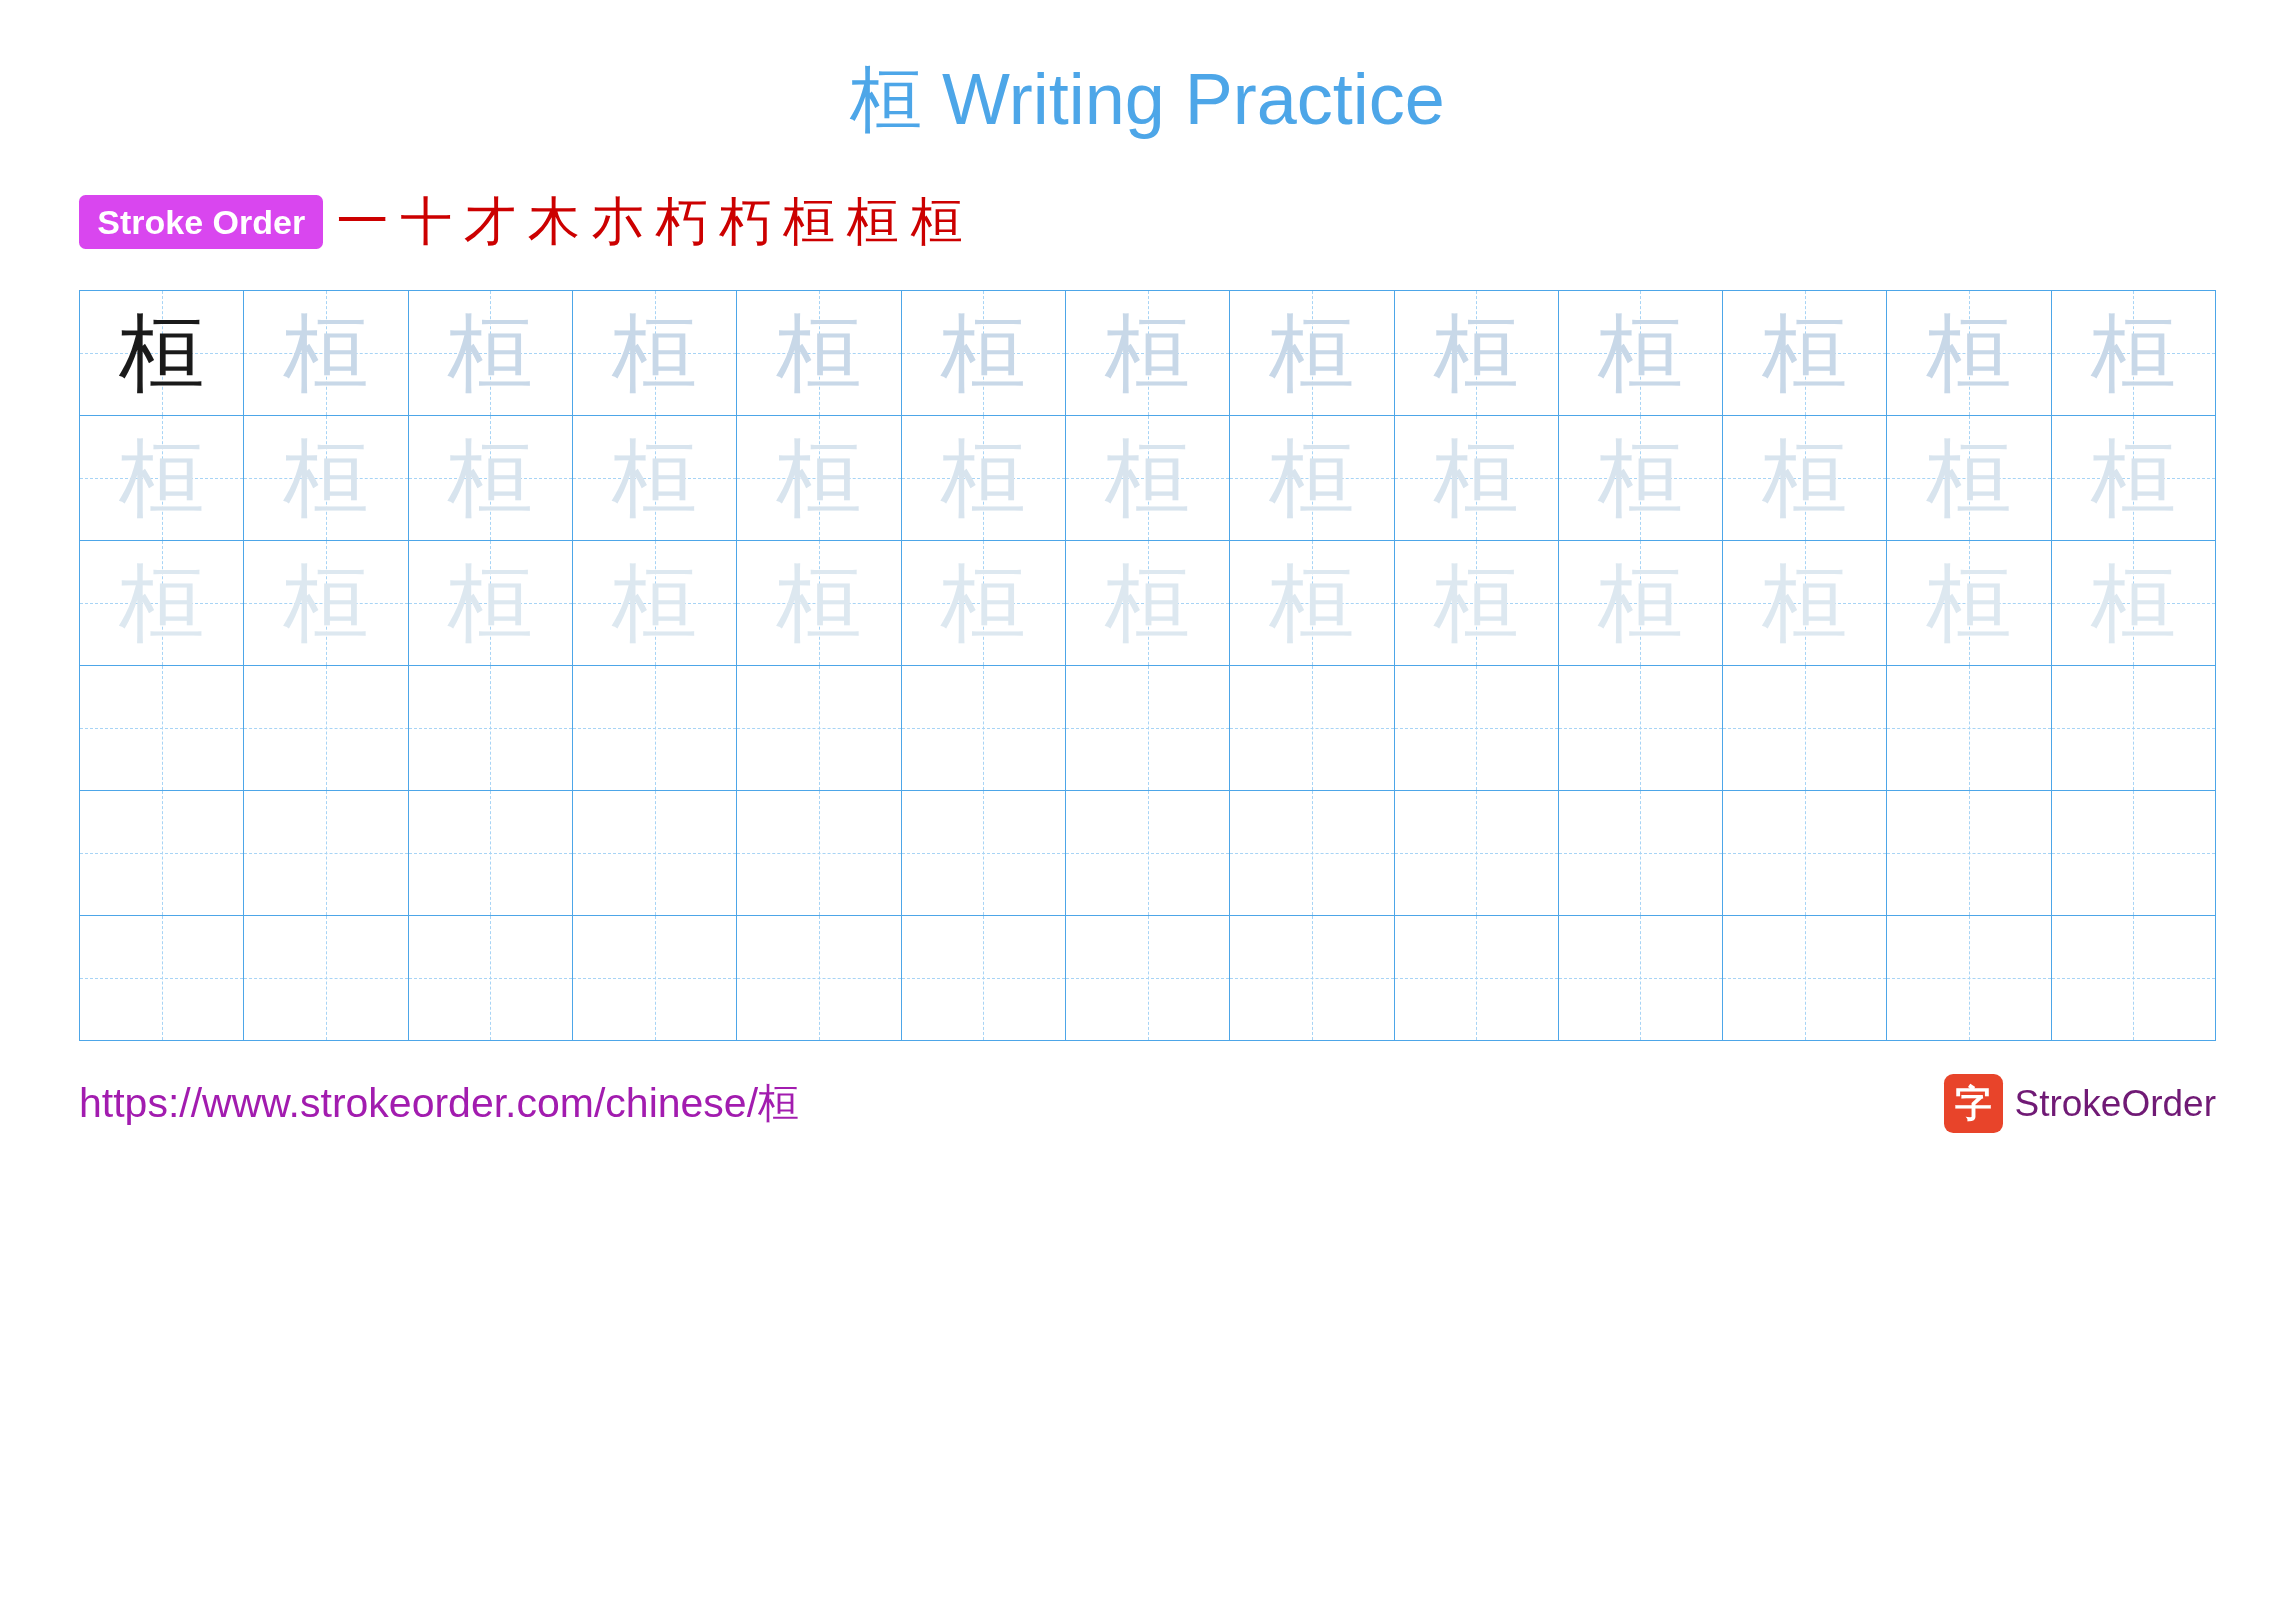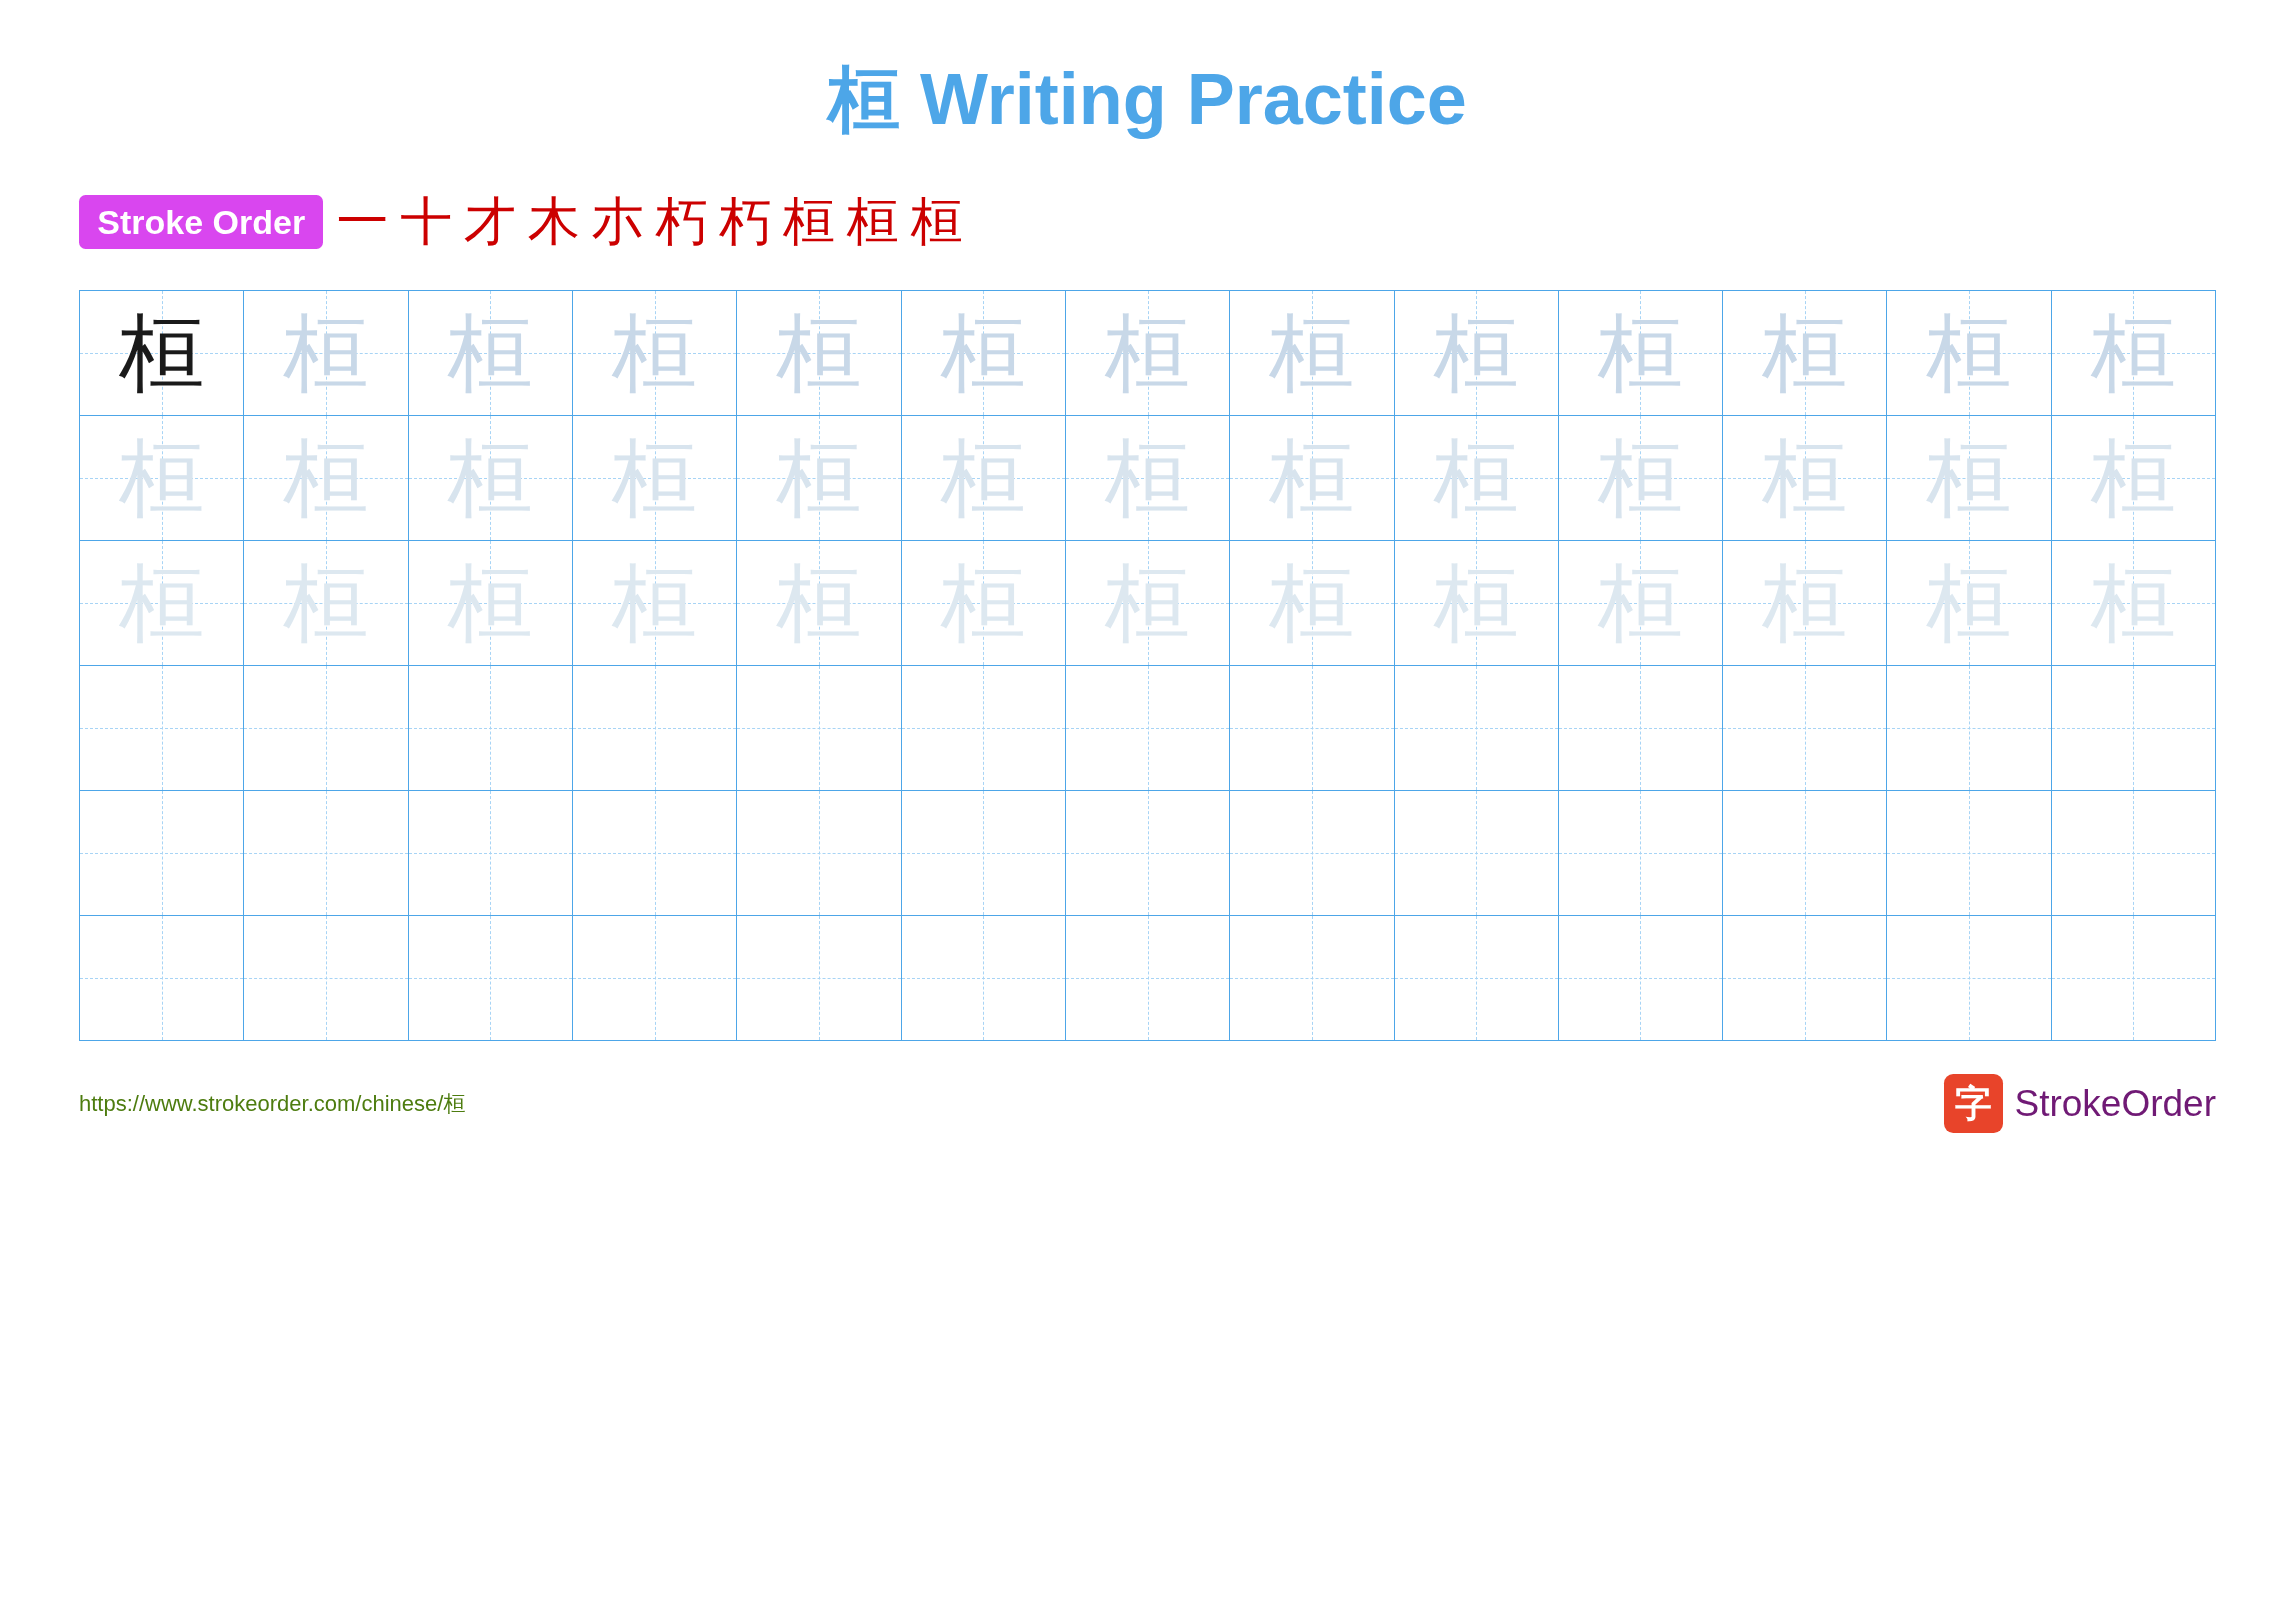--- a/index.html
+++ b/index.html
@@ -17,21 +17,21 @@
       height: 100%;
       display: flex;
       flex-direction: column;
       align-items: center;
       padding: 52px 79px 39px 79px;
     }
 
     .title {
       font-size: 72px;
       color: #4da6e8;
-      font-weight: bold;
+      font-weight: normal;
       margin-bottom: 39px;
       font-family: Arial, sans-serif;
     }
 
     .stroke-order-row {
       display: flex;
       align-items: center;
       width: 100%;
       margin-bottom: 33px;
       gap: 13px;
@@ -140,22 +140,22 @@
 
     .footer {
       width: 100%;
       display: flex;
       align-items: center;
       justify-content: space-between;
       margin-top: 33px;
     }
 
     .footer-url {
-      font-size: 22px;
-      color: #4d7c0f;
+      font-size: 41px;
+      color: #a21caf;
     }
 
     .footer-logo {
       display: flex;
       align-items: center;
       gap: 11.8px;
     }
 
     .footer-logo-icon {
       width: 59px;

